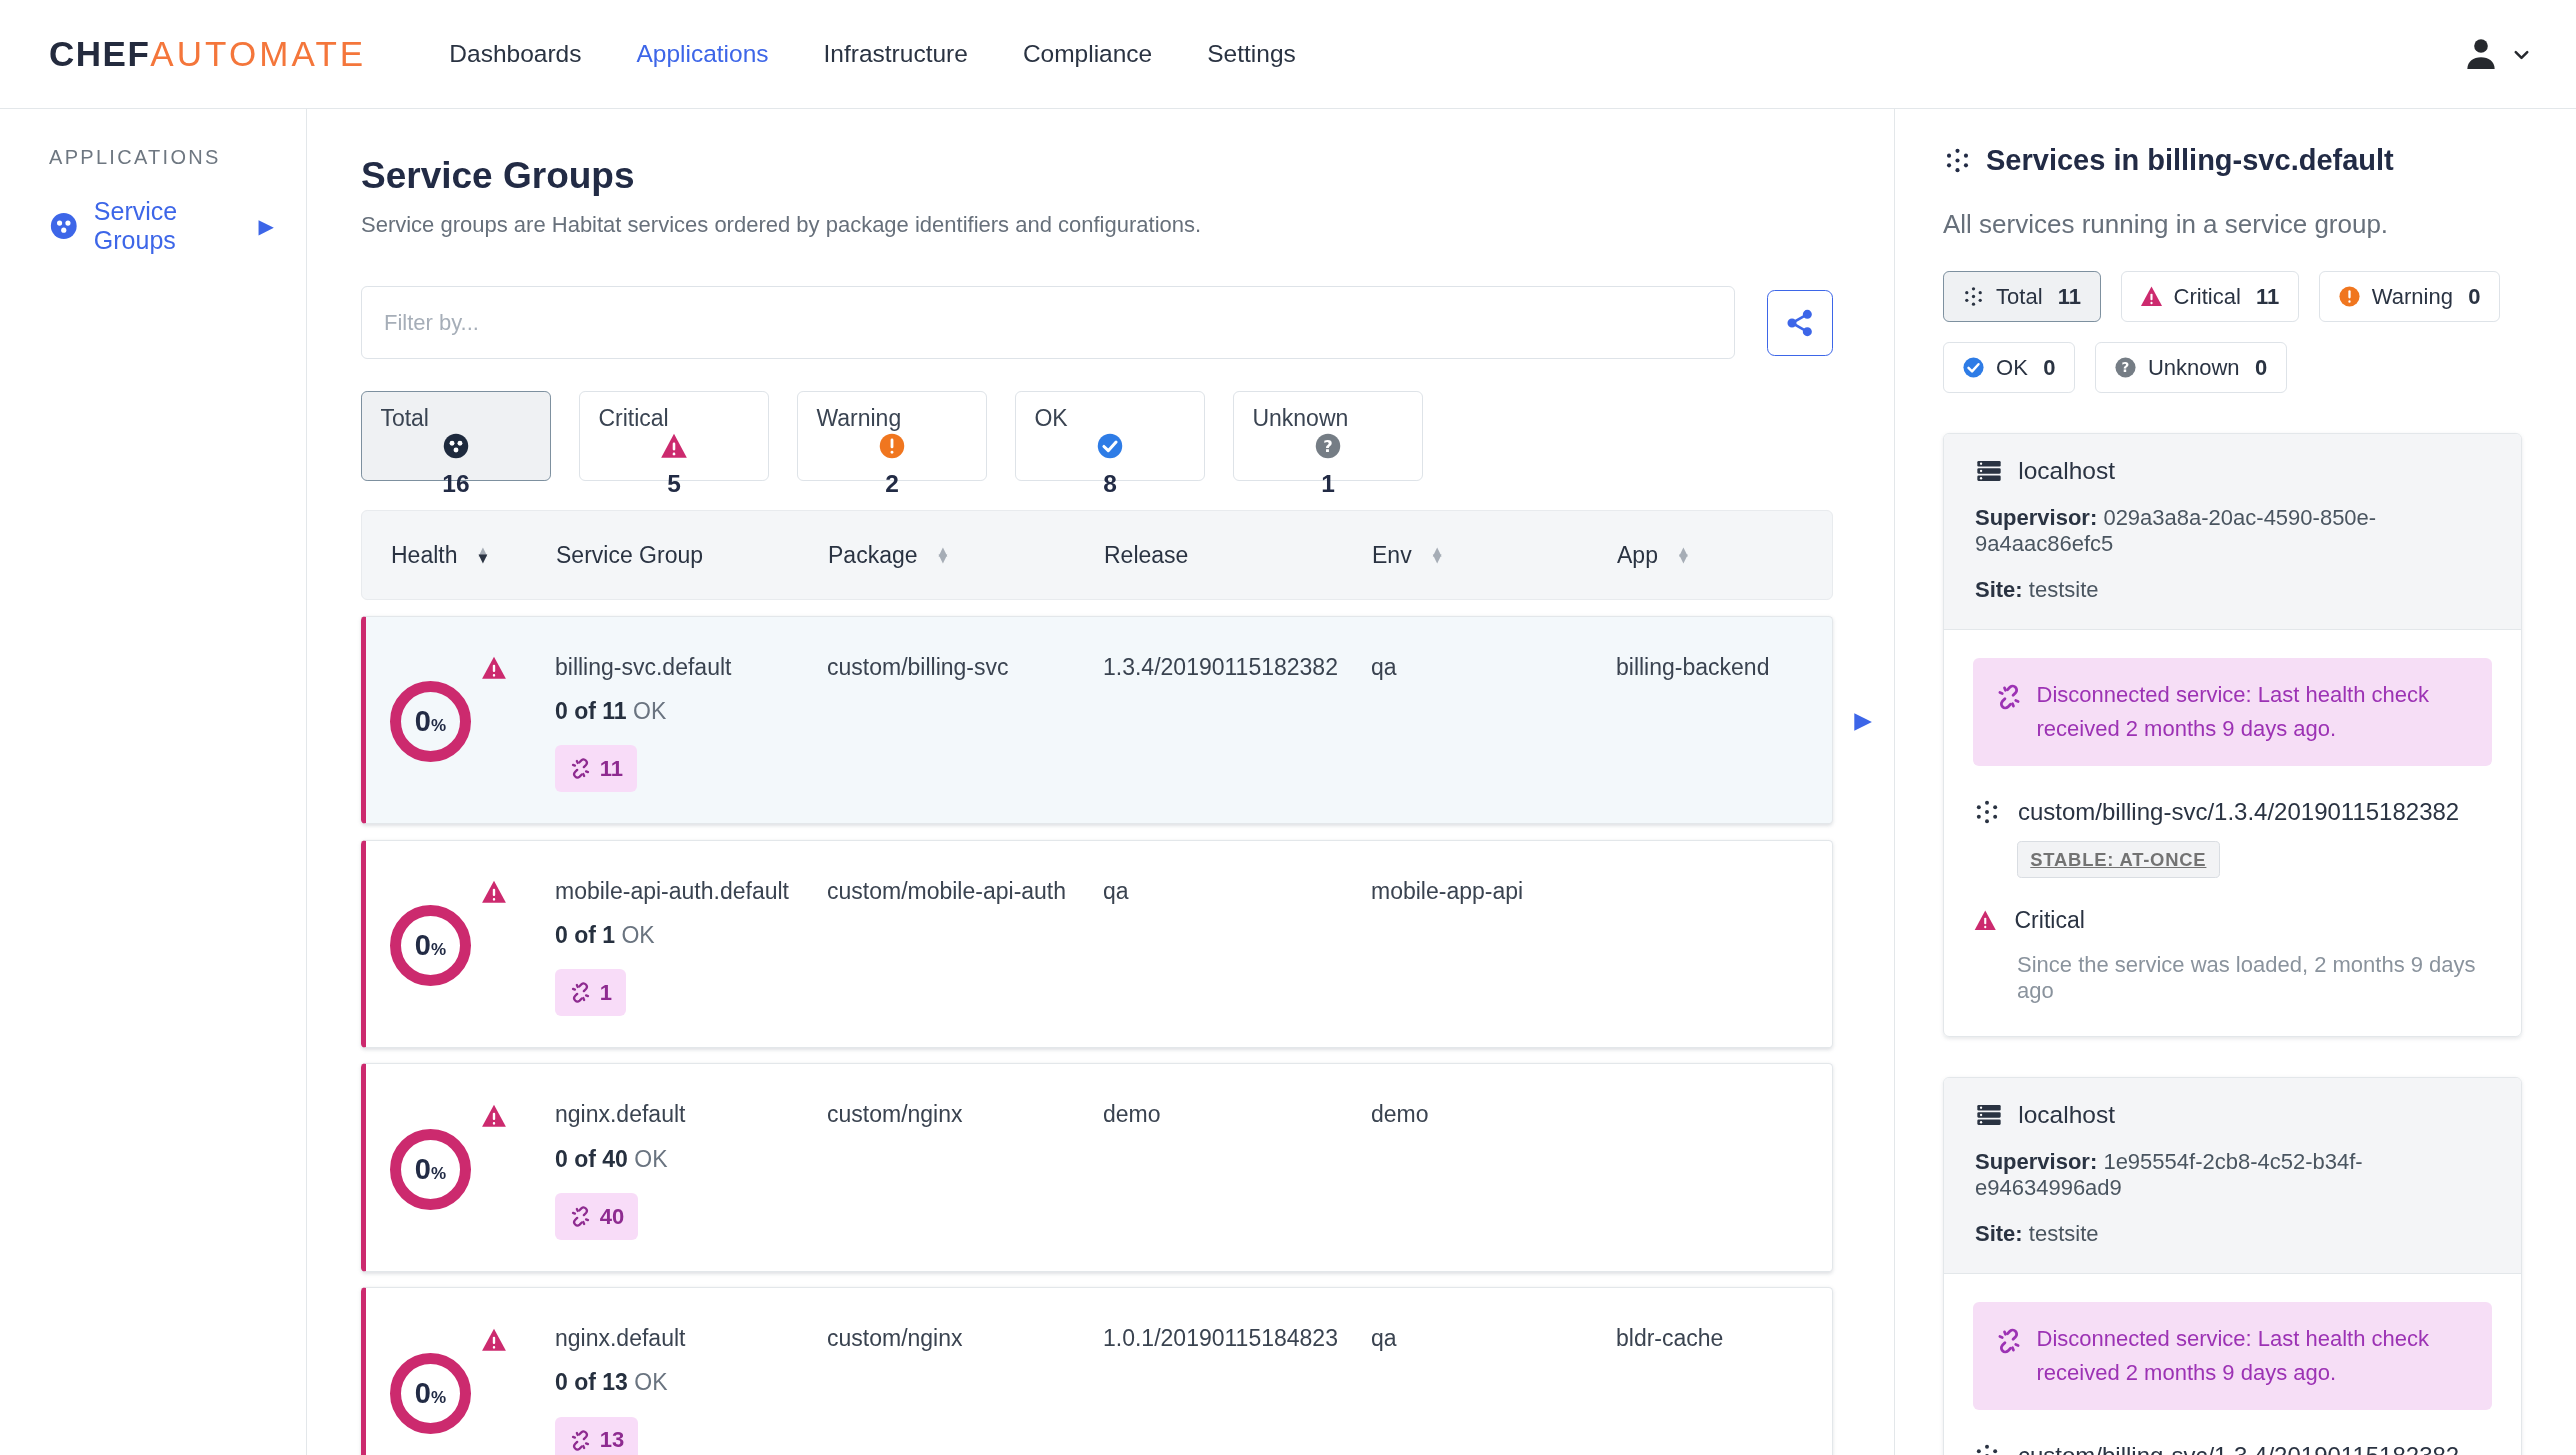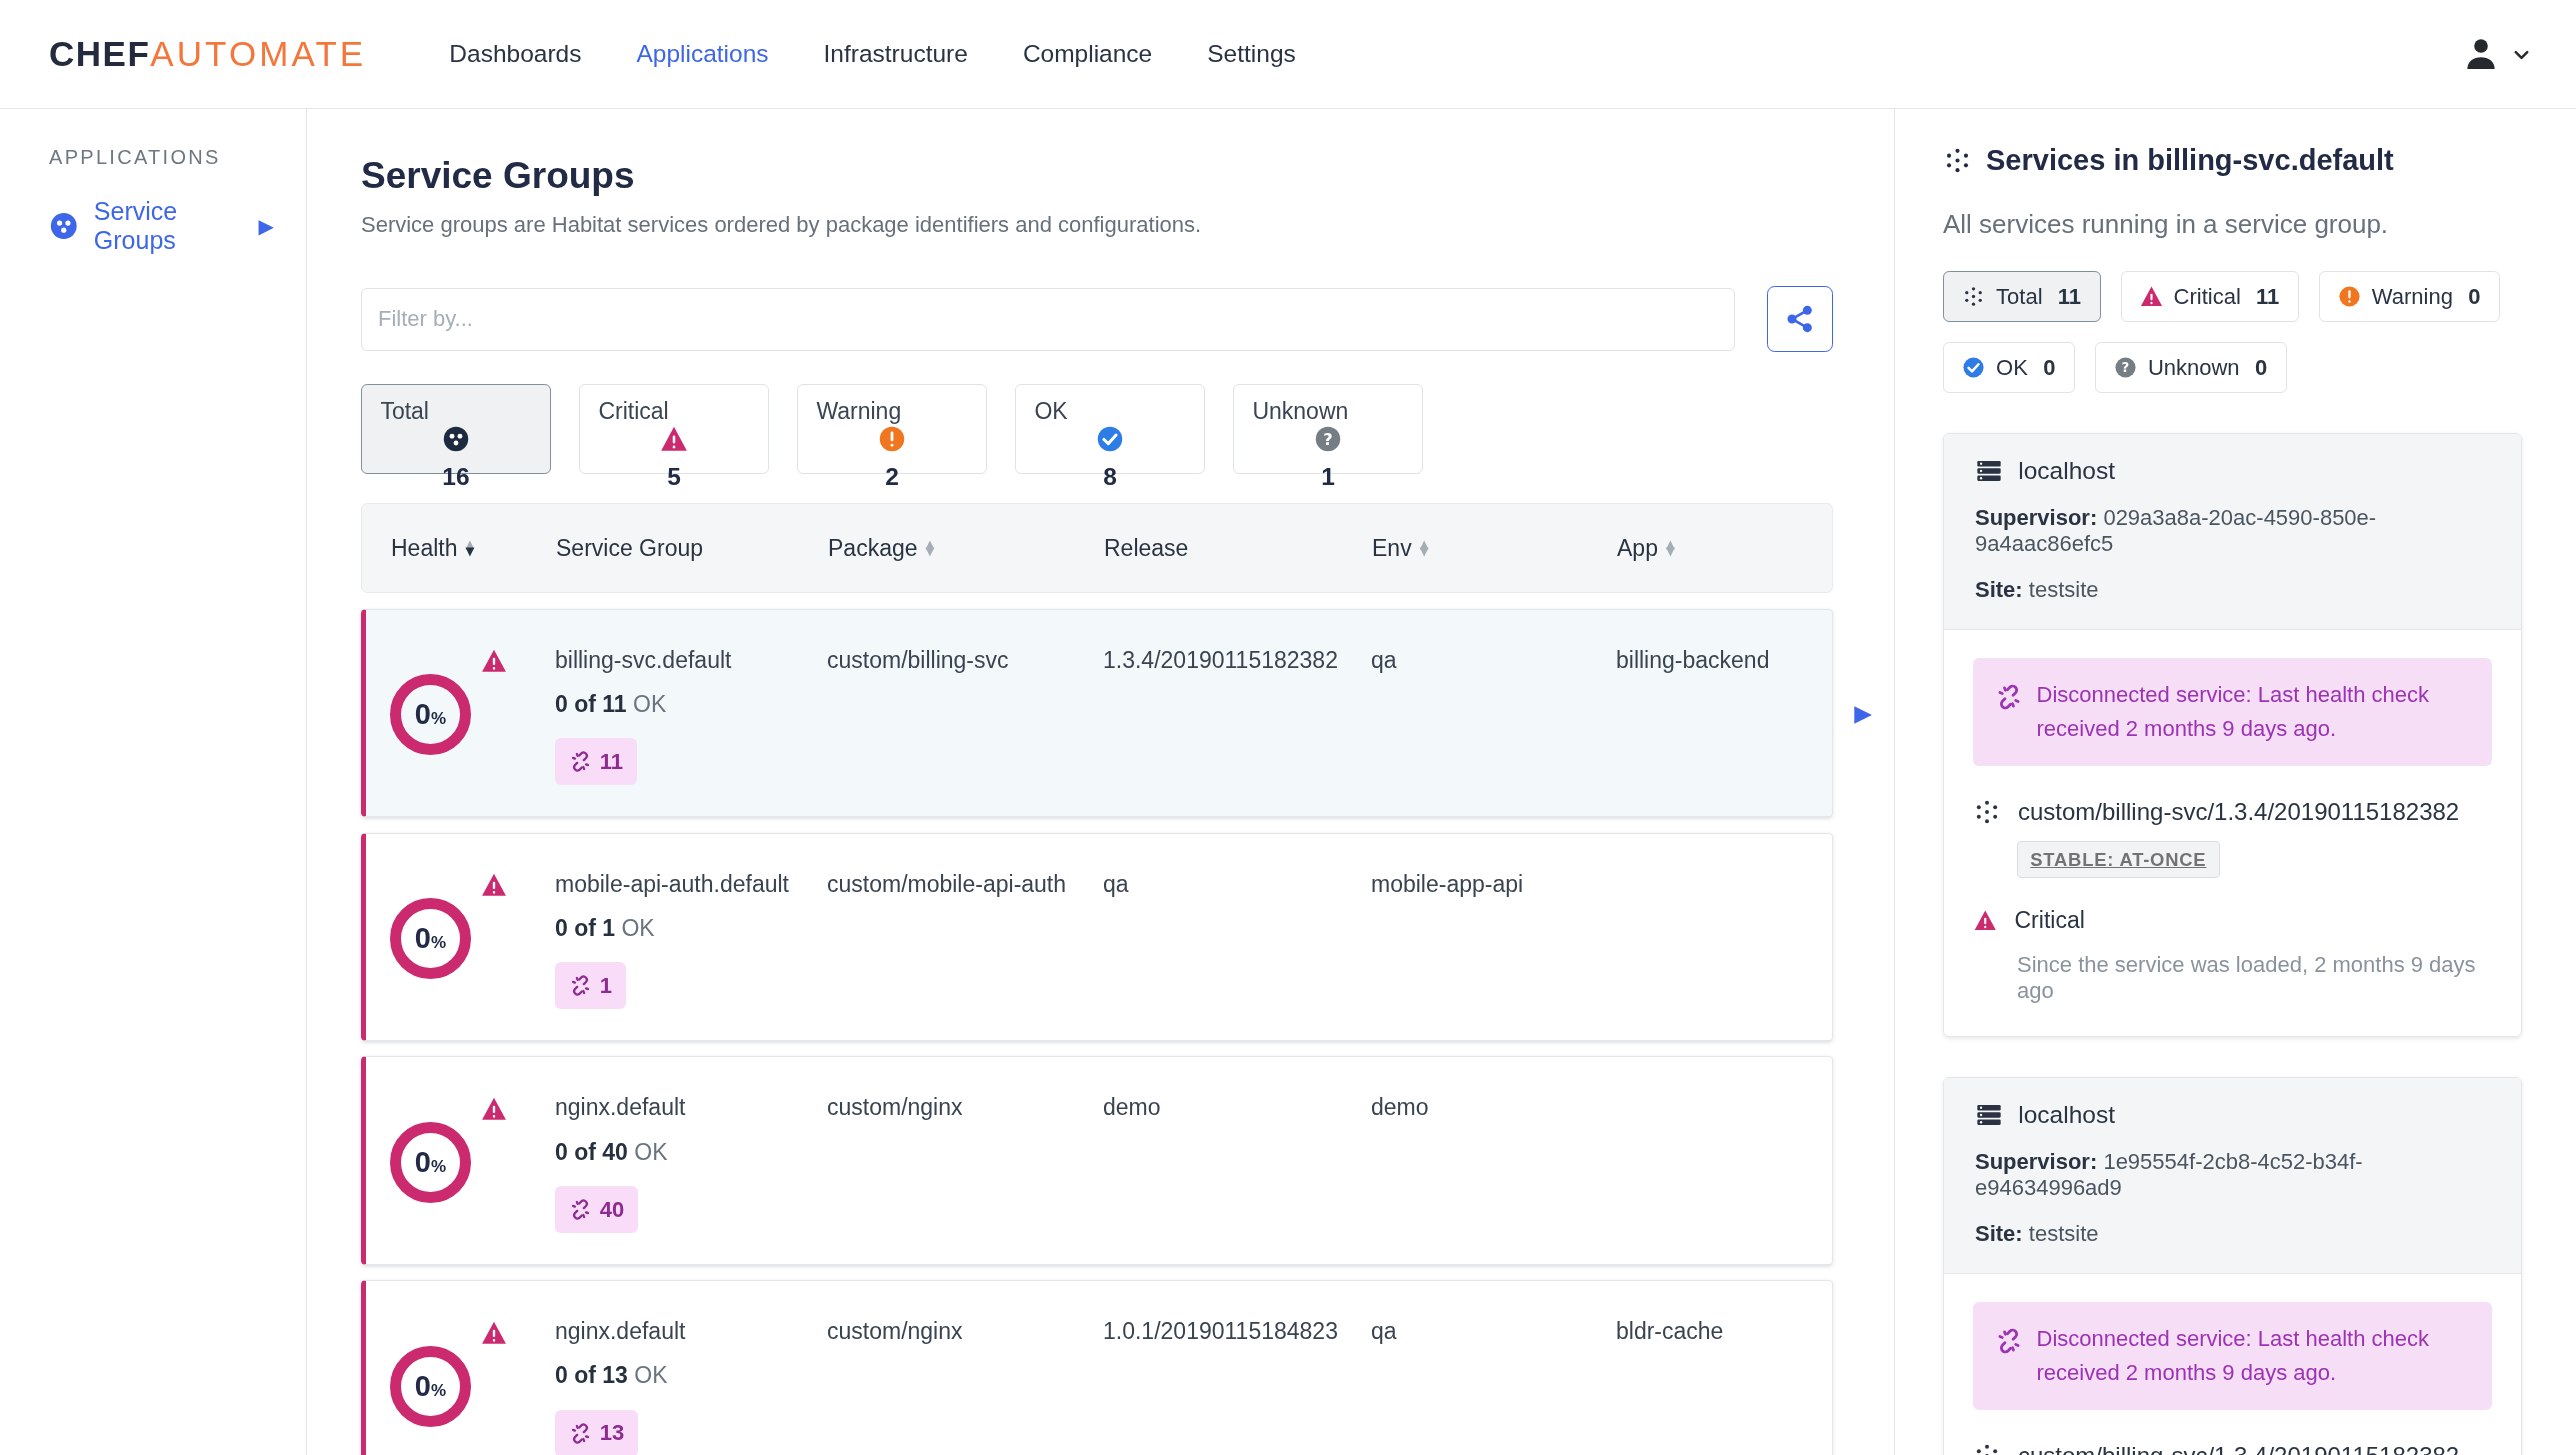--- a/index.html
+++ b/index.html
@@ -30,35 +30,35 @@
   .sidebar{width:307px; border-right:0.8px solid var(--border); padding:37px 0 0 49px; flex:none;}
   .side-section{font-size:20px; color:#6E7781; letter-spacing:2.3px;}
   .side-item{margin-top:28px; display:flex; align-items:center; gap:15.3px; color:var(--blue); font-size:25px; padding-right:32px; cursor:pointer;}
   .side-item .tri{margin-left:auto; font-size:20px;}
 
   .main{flex:1; padding:46px 61px 0 54px; min-width:0;}
   .page-title{font-size:37px; font-weight:bold; color:var(--navy);}
   .page-sub{margin-top:15.3px; font-size:22px; color:var(--muted);}
 
   .filter-row{margin-top:48px; display:flex; align-items:center;}
-  .filter-input{flex:1; height:63px; border:0.8px solid #DEE3E8; border-radius:6.1px; font-size:22px; color:var(--text); padding:0 16px; outline:none;}
+  .filter-input{flex:1; height:73px; border:0.8px solid #DEE3E8; border-radius:6.1px; font-size:22px; color:var(--text); padding:0 22px; outline:none;}
   .filter-input::placeholder{color:#A6AEB8;}
   .share-btn{width:66px; height:66px; margin-left:32px; border:1.5px solid var(--blue); border-radius:7.7px; background:#fff; display:flex; align-items:center; justify-content:center; cursor:pointer; flex:none;}
 
   .status-cards{margin-top:32px; display:flex; gap:28px;}
   .scard{width:190px; height:90px; border:0.8px solid #DEE3E8; border-radius:6.1px; padding:12.3px 18.4px; display:flex; flex-direction:column; justify-content:space-between; cursor:pointer; background:#fff;}
   .scard.selected{background:var(--pill-sel); border:1.5px solid var(--pill-sel-border);}
   .scard .lbl{font-size:23px; color:#3A4452;}
   .scard .cnt{display:flex; align-items:center; gap:10.7px; font-size:24.5px; font-weight:bold; color:var(--navy);flex-direction:column;}
 
   
   .tbl-head{margin-top:29px; height:90px; background:var(--head-bg); border:0.8px solid #E8EBEE; border-radius:6.1px;
     display:grid; grid-template-columns:165px 272px 276px 268px 245px 1fr; align-items:center; padding-left:29px;
     font-size:23px; color:#2A3342;}
-  .th{display:flex; align-items:center; gap:8px;}
+  .th{display:flex; align-items:center; gap:21px;}
   .sort{display:flex; flex-direction:column; line-height:0.62; font-size:11.5px; color:#A6ADB6; cursor:pointer;}
   .sort .dark{color:#2A3342;}
 
   .sg-row{position:relative; margin-top:15.3px; background:#fff; border:0.8px solid var(--border); border-left:5.4px solid var(--critical); border-radius:4.6px;
     box-shadow:0 1.5px 3.8px rgba(110,120,130,.22); display:grid; grid-template-columns:165px 272px 276px 268px 245px 1fr;
     padding:34px 0 31px 24px; cursor:pointer;}
   .sg-row.selected{background:var(--sel-bg);}
   .sg-row .cell{font-size:23px; color:#3A4350; padding-right:31px; overflow-wrap:break-word; line-height:1.45;}
   .health{display:flex; align-items:center; gap:9.2px; padding-right:0 !important;}
   .donut{width:81px; height:81px; border:11.5px solid var(--critical); border-radius:50%; display:flex; align-items:center; justify-content:center; flex:none;}

